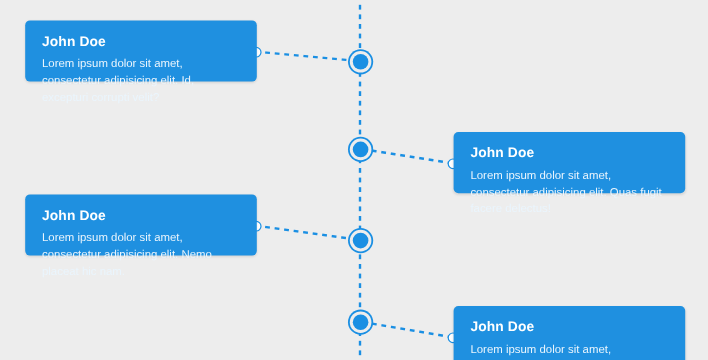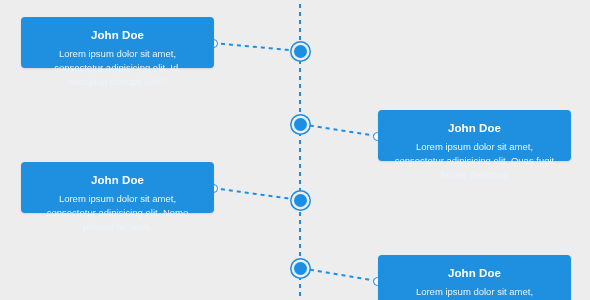--- a/index.html
+++ b/index.html
@@ -12,21 +12,20 @@
     background: #ededed;
     font-family: "Liberation Sans", sans-serif;
     overflow: hidden;
   }
   #timeline {
     position: relative;
     width: 590px;
     height: 300px;
     background: #ededed;
     overflow: hidden;
-    text-align: center;
   }
   
   .spine {
     position: absolute;
     left: 299px;
     top: -4px;
     width: 2px;
     height: 308px;
     background-image: linear-gradient(
       to bottom,

